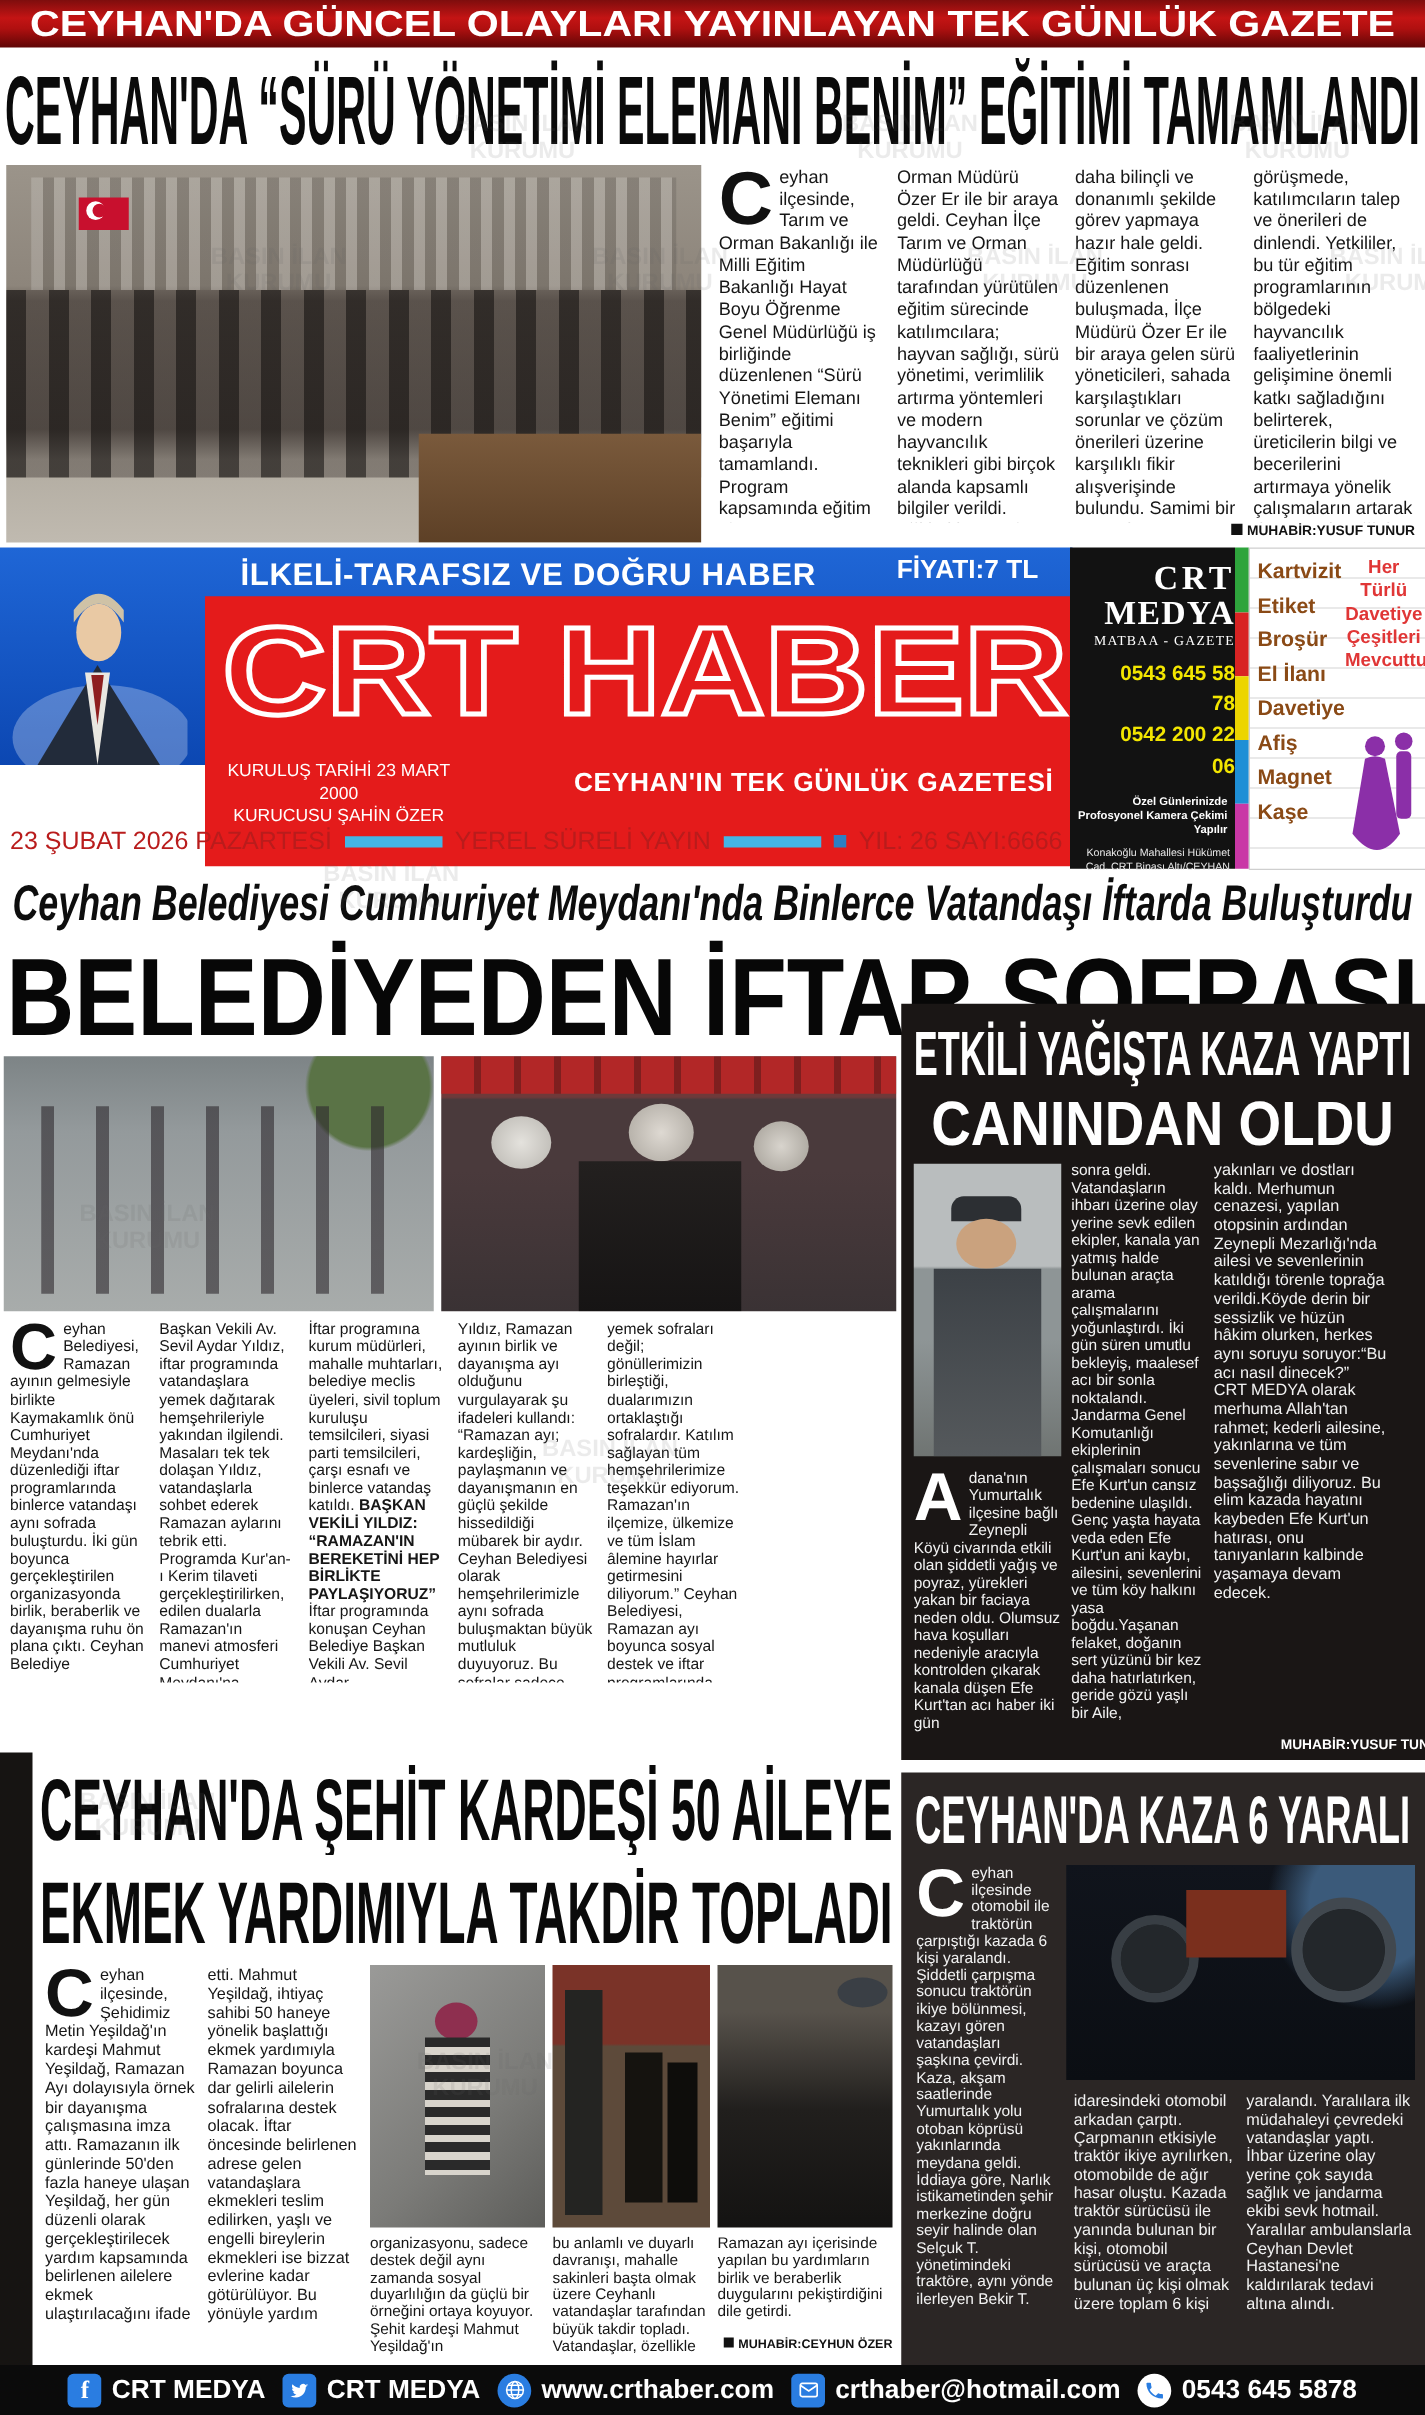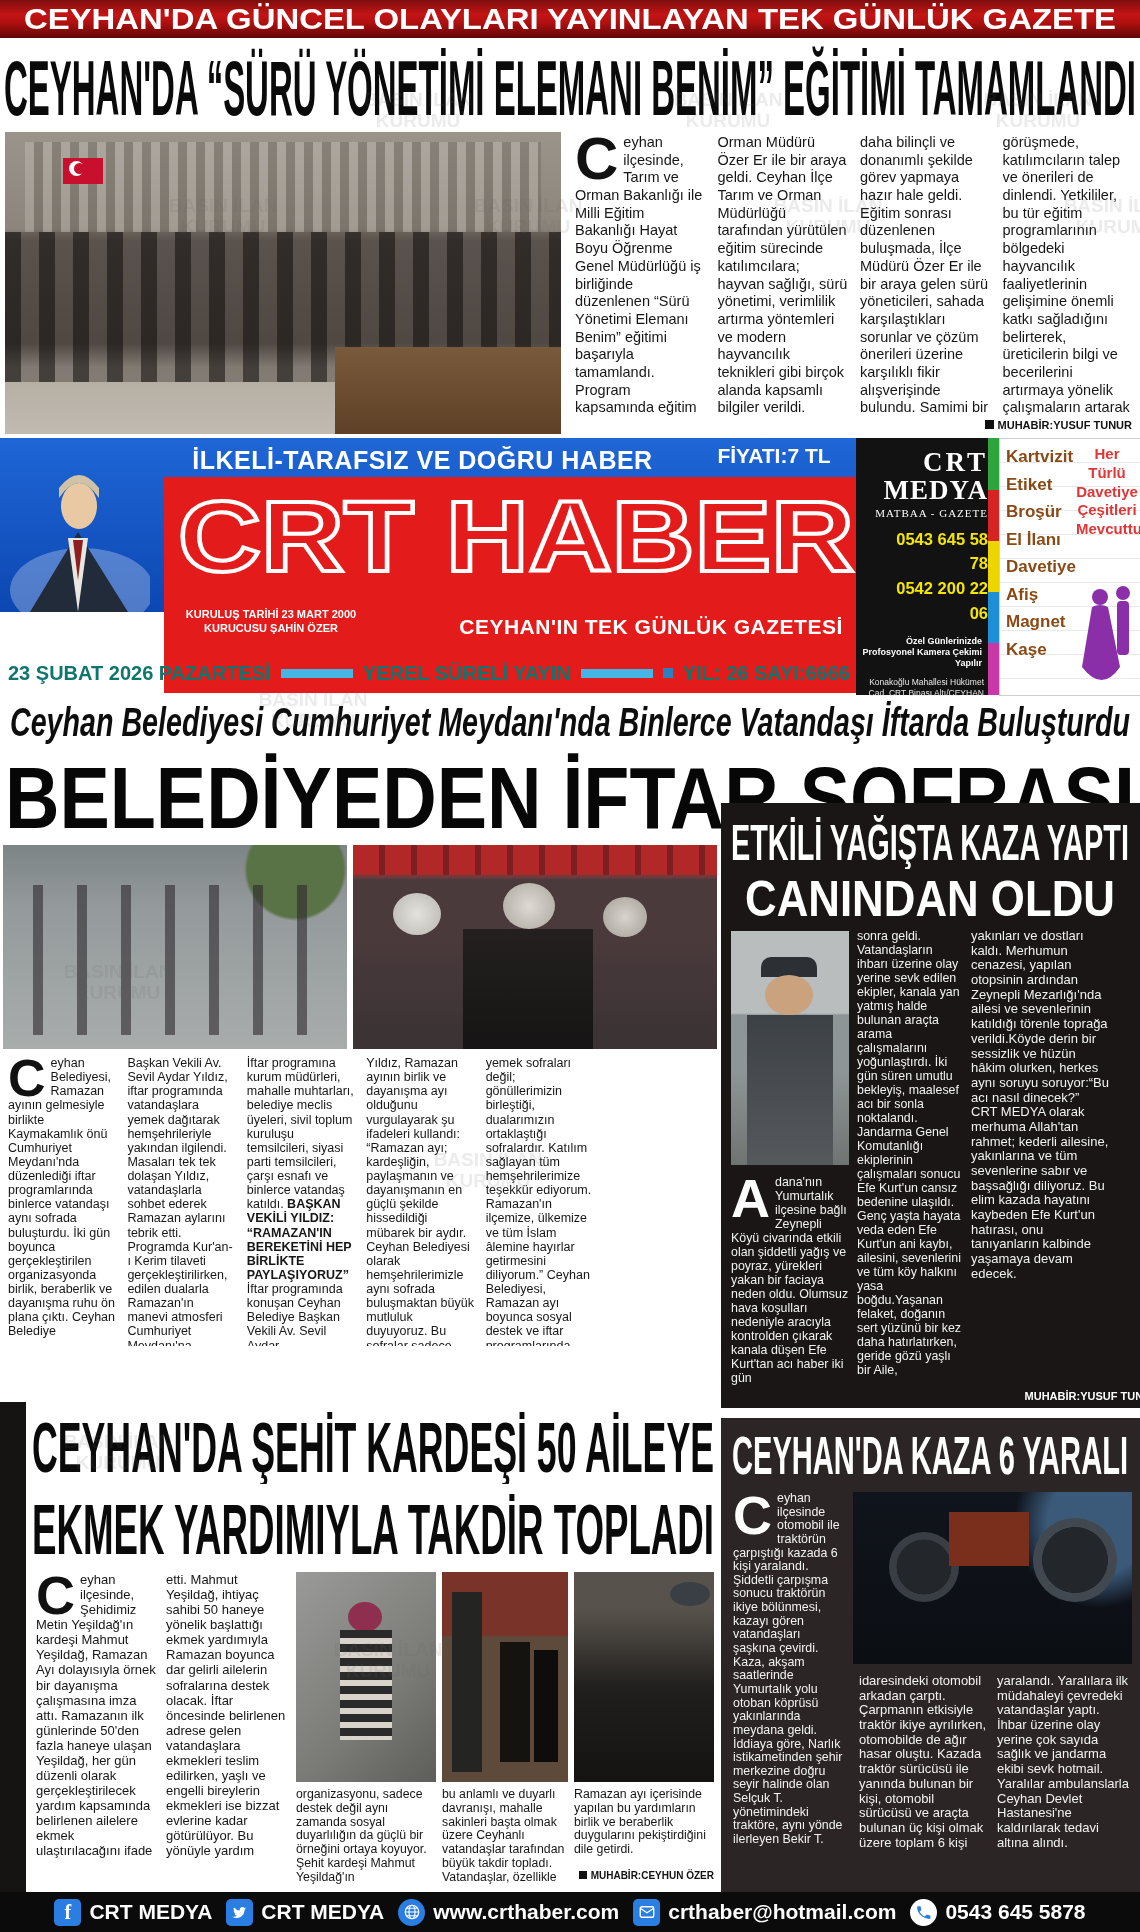--- a/index.html
+++ b/index.html
@@ -15,35 +15,35 @@
   .credit{font-weight:bold;font-size:11px;color:#111;text-align:right;}
   .sq{display:inline-block;width:9px;height:9px;background:#111;margin-right:4px;}
   .dcol{font-size:12.4px;line-height:1.13;color:#f2f2f2;overflow:hidden;}
   .wm{position:absolute;width:116px;text-align:center;font-weight:bold;font-size:19px;line-height:1.1;
       color:rgba(100,100,100,.13);pointer-events:none;z-index:40;}
   .photo{position:absolute;overflow:hidden;}
   .mast-blue{background:linear-gradient(180deg,#1f66d6,#0c47b2);}
   .redbox{background:#e41b1b;}
   .slogan{color:#fff;font-weight:bold;font-size:25px;text-align:center;letter-spacing:.5px;}
   .price{color:#fff;font-weight:bold;font-size:21px;text-align:center;}
-  .mast-small{color:#fff;font-weight:bold;font-size:11px;text-align:center;line-height:1.3;}
+  .mast-small{color:#fff;font-weight:normal;font-size:14px;text-align:center;line-height:1.3;}
   .tagline{color:#fff;font-weight:bold;font-size:21px;text-align:center;letter-spacing:.5px;}
   .medya{background:#121212;color:#fff;text-align:right;}
   .medya .n1{font-family:"Liberation Serif",serif;font-weight:bold;font-size:27px;letter-spacing:3px;line-height:1.05;margin-top:10px;}
   .medya .n2{font-family:"Liberation Serif",serif;font-weight:bold;font-size:27px;letter-spacing:1px;line-height:1.05;}
   .medya .n3{font-family:"Liberation Serif",serif;font-size:11px;letter-spacing:1px;margin:2px 0 8px;}
   .medya .ph{color:#f3e600;font-weight:bold;font-size:16.5px;line-height:1.5;padding-left:20px;}
   .medya .nt1{font-size:9px;font-weight:bold;margin-top:10px;line-height:1.25;padding:0 6px;}
   .medya .nt2{font-size:8.5px;margin-top:8px;line-height:1.25;padding:0 4px;color:#e8e8e8;}
   .stripes div{width:100%;}
   .services{background:repeating-linear-gradient(180deg,#ffffff 0 23px,#e9e9e9 23px 24px);border:1px solid #cfcfcf;}
   .svc-item{color:#8a4a16;font-weight:bold;font-size:17px;line-height:1.62;}
   .promo{color:#e03636;font-weight:bold;font-size:15px;line-height:1.25;text-align:center;}
   .datestrip{display:flex;align-items:center;gap:10px;}
-  .datestrip .t{font-weight:bold;font-size:20px;color:#0f766e;white-space:nowrap;}
+  .datestrip .t{font-weight:normal;font-size:20px;color:#b91c1c;white-space:nowrap;}
   .datestrip .bar{flex:1;height:9px;background:#45b5e5;}
   .datestrip .bsq{width:10px;height:10px;background:#2d7fc2;}
   .darkbox{background:#1a1615;padding-left:29px;}
   .kazabox{background:#2b2625;}
   .dcredit{position:absolute;right:10px;bottom:6px;font-weight:bold;font-size:11px;color:#fff;}
   .footer{background:#0b0b0b;display:flex;align-items:center;justify-content:center;gap:14px;}
   .fitem{display:flex;align-items:center;gap:8px;color:#fff;font-weight:bold;font-size:21px;white-space:nowrap;}
   .ficon{width:27px;height:27px;border-radius:5px;background:#2a7de1;display:flex;align-items:center;justify-content:center;flex:none;}
   .minicol{font-size:12.3px;line-height:1.12;color:#161616;overflow:hidden;}
   .flag{position:absolute;background:#c8102e;}

